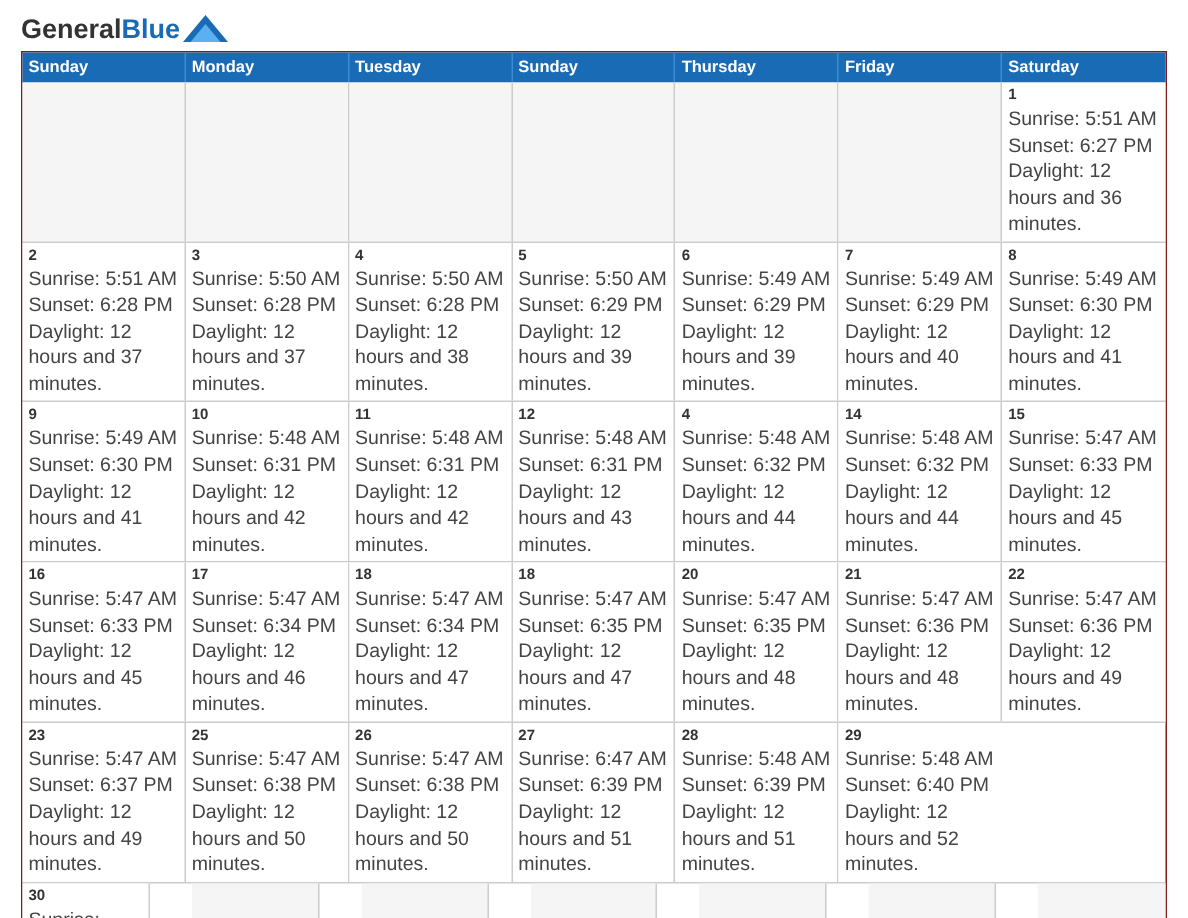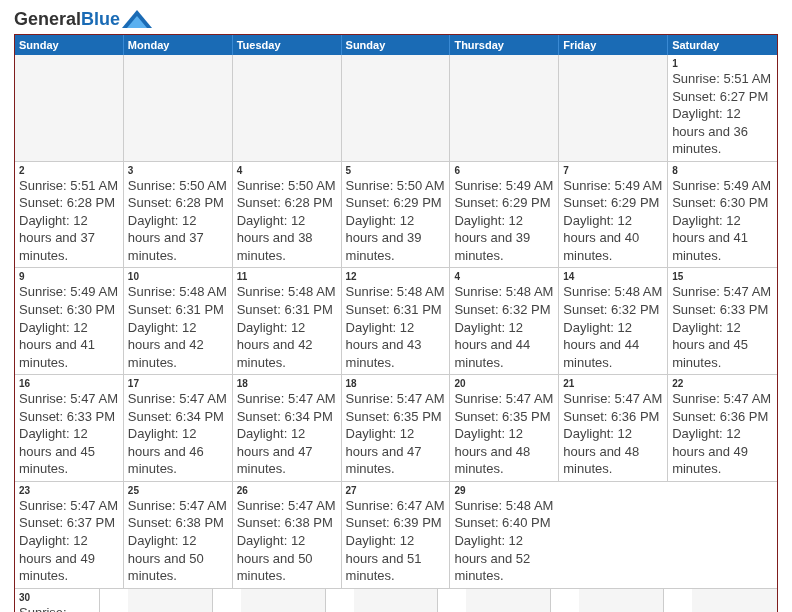--- a/index.html
+++ b/index.html
@@ -310,20 +310,26 @@
 Sunset: 6:38 PM
 Daylight: 12 hours and 50 minutes.</div>
           </div>
           <div class="cal-cell">
             <div class="day-num">27</div>
             <div class="day-info">Sunrise: 6:47 AM
 Sunset: 6:39 PM
 Daylight: 12 hours and 51 minutes.</div>
           </div>
           <div class="cal-cell">
+            <div class="day-num">28</div>
+            <div class="day-info">Sunrise: 5:48 AM
+Sunset: 6:39 PM
+Daylight: 12 hours and 51 minutes.</div>
+          </div>
+          <div class="cal-cell">
             <div class="day-num">29</div>
             <div class="day-info">Sunrise: 5:48 AM
 Sunset: 6:40 PM
 Daylight: 12 hours and 52 minutes.</div>
           </div>
         </div>
         <div class="cal-row" style="flex: 0 0 auto; min-height: 65px; gap: 28px;">
           <div class="cal-cell">
             <div class="day-num">30</div>
             <div class="day-info">Sunrise: 5:48 AM

